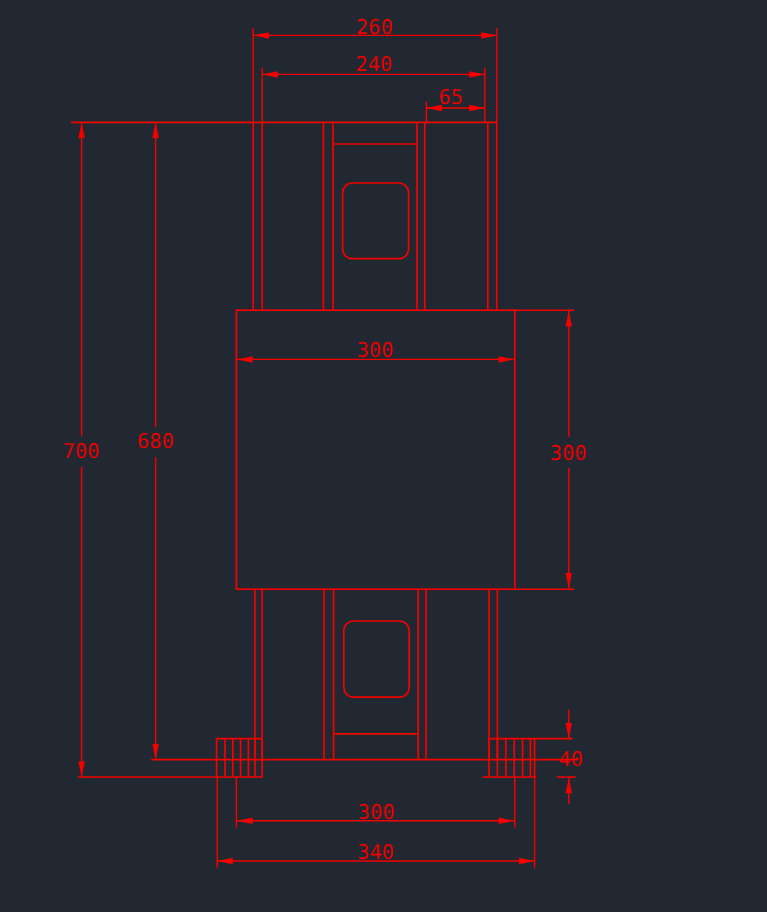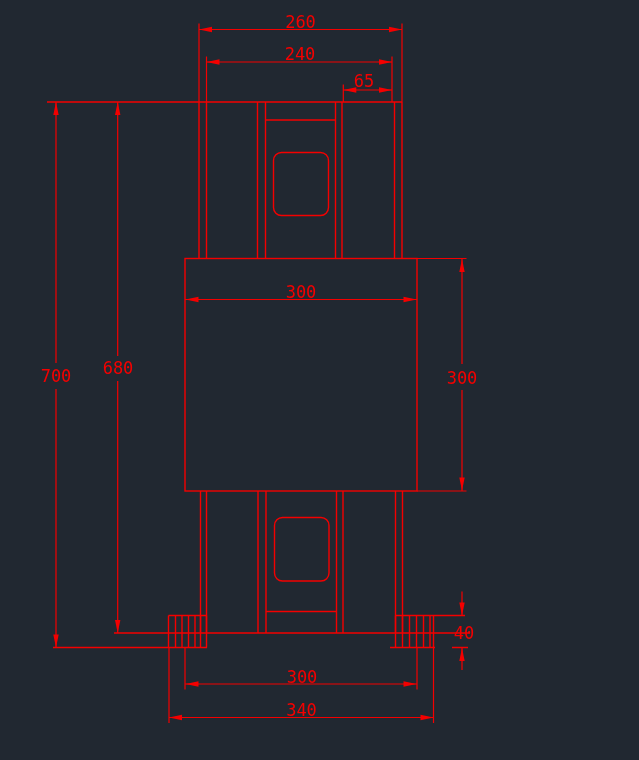--- a/index.html
+++ b/index.html
@@ -1,17 +1,17 @@
 <!DOCTYPE html>
 <html style="--canvas-bg: #212831; --line: #f40000;"><head>
 <meta charset="utf-8">
 <style>
   :root { --canvas-bg:#212831; --line:#f40000; }
   html,body { margin:0; padding:0; background:var(--canvas-bg); }
-  .stage { width:535px; height:760px; background:var(--canvas-bg); overflow:hidden; position:relative; }
+  .stage { width:535px; height:760px; background:var(--canvas-bg); overflow:hidden; position:relative;padding-left:12px; }
   svg { display:block; }
   .obj  { stroke:var(--line); fill:none; stroke-width:1.4; }
   .dimln{ stroke:var(--line); fill:none; stroke-width:1.2; }
   .arrow{ fill:var(--line); stroke:none; }
   .dim-text { font-family:"DejaVu Sans Mono", monospace; font-size:17px; fill:var(--line);
               text-anchor:middle; }
 </style>
 </head>
 <body>
 

